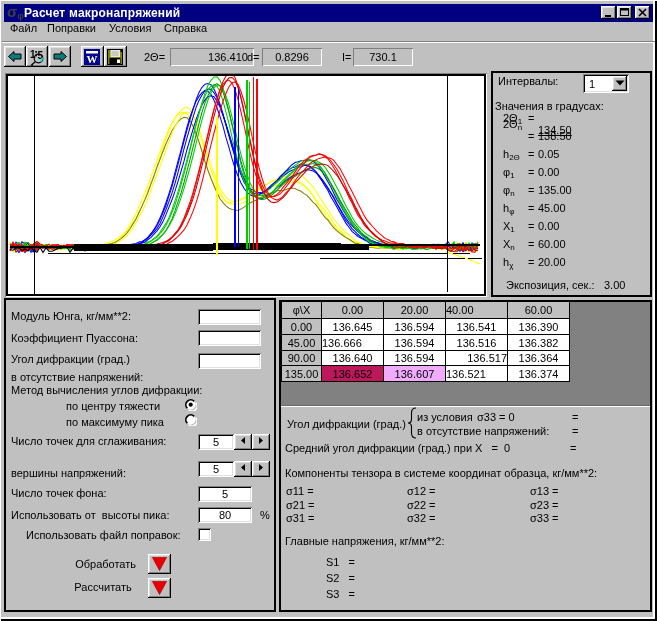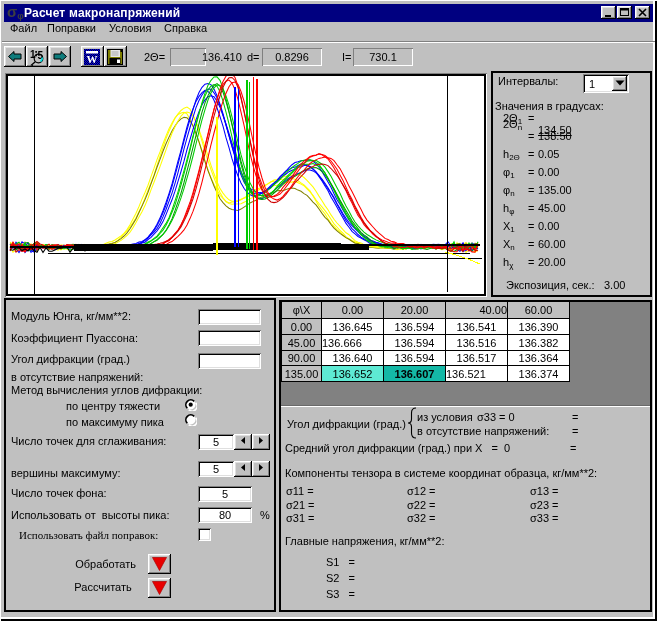--- a/index.html
+++ b/index.html
@@ -63,21 +63,21 @@
       </svg></div>
     <div class="abs raised" style="left:104px;top:46px;width:23px;height:21px;padding:2.5px 0 0 3px;"><svg width="16" height="16">
         <rect x="0.5" y="0.5" width="15" height="15" fill="#808000" stroke="#000"></rect>
         <rect x="3.5" y="1" width="9.5" height="7" fill="#e8e8e8"></rect>
         <rect x="4.5" y="2" width="7" height="5" fill="#c8c8c8"></rect>
         <rect x="13.5" y="1" width="1.5" height="2" fill="#000"></rect>
         <rect x="2.5" y="9" width="11" height="6.5" fill="#000"></rect>
         <rect x="10" y="10.5" width="3" height="3.5" fill="#fff"></rect>
       </svg></div>
     <div class="abs" style="left:144px;top:50px;height:14px;line-height:14px;">2Θ=</div>
-    <div class="abs sfield" style="left:170px;top:48px;width:36px;height:18px;line-height:18px;padding-left:32px;">136.410</div>
+    <div class="abs sfield" style="left:170px;top:48px;width:84px;height:18px;line-height:18px;padding-left:32px;">136.410</div>
     <div class="abs" style="left:247px;top:50px;height:14px;line-height:14px;">d=</div>
     <div class="abs sfield" style="left:262px;top:48px;width:60px;height:18px;line-height:18px;">0.8296</div>
     <div class="abs" style="left:342px;top:50px;height:14px;line-height:14px;">I=</div>
     <div class="abs sfield" style="left:353px;top:48px;width:60px;height:18px;line-height:18px;">730.1</div>
     <div class="abs" style="left:5px;top:73px;width:482px;height:224px;box-shadow: inset 1px 1px 0 #808080, inset -1px -1px 0 #fff;"></div>
     <div class="abs" style="left:6px;top:74px;width:480px;height:222px;border:2px solid #000;background:#fff;"><svg width="476" height="218" viewBox="0 0 476 218">
         <polyline points="2.0,167.0 5.0,168.4 8.0,172.9 11.0,168.3 14.0,167.6 17.0,171.4 20.0,167.8 23.0,171.2 26.0,171.0 29.0,166.4 32.0,172.1 35.0,169.8 38.0,171.3 41.0,169.7 44.0,172.1 47.0,173.1 50.0,174.1 53.0,172.3 56.0,173.0 59.0,172.8 62.0,170.9 65.0,171.3 68.0,170.3 71.0,169.7 74.0,170.1 77.0,169.2 80.0,169.7 83.0,170.3 86.0,170.3 89.0,170.1 92.0,169.0 95.0,168.8 98.0,167.3 101.0,166.0 104.0,165.5 107.0,164.0 110.0,162.0 113.0,159.8 116.0,157.3 119.0,153.6 122.0,148.8 125.0,143.1 128.0,137.2 131.0,130.5 134.0,123.1 137.0,116.5 140.0,109.2 143.0,100.6 146.0,92.4 149.0,83.6 152.0,76.0 155.0,67.8 158.0,59.9 161.0,52.7 164.0,47.0 167.0,41.9 170.0,38.5 173.0,37.1 176.0,36.3 179.0,37.9 182.0,43.3 185.0,49.9 188.0,57.4 191.0,65.8 194.0,74.8 197.0,84.6 200.0,94.1 203.0,102.1 206.0,108.3 209.0,114.0 212.0,119.3 215.0,122.4 218.0,125.2 221.0,126.9 224.0,126.1 227.0,125.9 230.0,125.2 233.0,123.8 236.0,121.7 239.0,120.1 242.0,117.5 245.0,115.4 248.0,113.4 251.0,112.3 254.0,111.2 257.0,109.1 260.0,107.6 263.0,105.7 266.0,105.2 269.0,104.8 272.0,103.6 275.0,103.2 278.0,102.9 281.0,102.0 284.0,102.5 287.0,103.2 290.0,104.8 293.0,106.9 296.0,108.9 299.0,111.9 302.0,114.9 305.0,119.9 308.0,125.0 311.0,130.1 314.0,134.3 317.0,137.9 320.0,142.9 323.0,147.4 326.0,150.3 329.0,153.7 332.0,155.9 335.0,159.0 338.0,161.8 341.0,163.1 344.0,164.8 347.0,166.2 350.0,167.0 353.0,168.5 356.0,169.1 359.0,169.2 362.0,169.7 365.0,170.5 368.0,170.2 371.0,170.1 374.0,171.1 377.0,171.5 380.0,171.5 383.0,171.5 386.0,170.1 389.0,170.9 392.0,169.3 395.0,169.8 398.0,170.6 401.0,168.8 404.0,170.1 407.0,168.3 410.0,170.4 413.0,171.0 416.0,169.8 419.0,169.8 422.0,169.7 425.0,170.8 428.0,169.9 431.0,170.5 434.0,170.8 437.0,170.9 440.0,169.1 443.0,173.8 446.0,173.2 449.0,166.8 452.0,174.0 455.0,175.6 458.0,169.9 461.0,170.3 464.0,168.9 467.0,176.1 470.0,174.0" fill="none" stroke="#ffff00" stroke-width="1.05"></polyline>
         <polyline points="2.0,170.2 5.0,176.2 8.0,173.8 11.0,169.4 14.0,172.8 17.0,174.4 20.0,172.1 23.0,174.5 26.0,174.9 29.0,167.1 32.0,170.8 35.0,168.3 38.0,169.5 41.0,171.0 44.0,170.7 47.0,172.0 50.0,170.7 53.0,169.0 56.0,169.0 59.0,170.3 62.0,169.2 65.0,172.0 68.0,168.4 71.0,170.8 74.0,171.3 77.0,168.4 80.0,170.1 83.0,170.3 86.0,170.3 89.0,170.9 92.0,170.8 95.0,169.4 98.0,169.3 101.0,168.0 104.0,167.2 107.0,166.6 110.0,164.2 113.0,161.3 116.0,157.9 119.0,154.9 122.0,150.7 125.0,146.5 128.0,141.8 131.0,135.5 134.0,129.4 137.0,121.9 140.0,114.2 143.0,106.8 146.0,98.9 149.0,89.4 152.0,80.5 155.0,71.5 158.0,62.5 161.0,55.3 164.0,48.6 167.0,42.3 170.0,37.9 173.0,34.5 176.0,32.2 179.0,31.0 182.0,33.2 185.0,38.7 188.0,46.3 191.0,55.0 194.0,65.2 197.0,75.5 200.0,84.8 203.0,93.6 206.0,101.8 209.0,109.9 212.0,116.5 215.0,121.8 218.0,125.9 221.0,127.5 224.0,128.2 227.0,127.8 230.0,128.0 233.0,127.7 236.0,126.3 239.0,124.9 242.0,122.6 245.0,121.5 248.0,120.0 251.0,118.2 254.0,116.4 257.0,114.7 260.0,112.3 263.0,111.2 266.0,109.6 269.0,109.2 272.0,108.2 275.0,107.4 278.0,106.8 281.0,106.0 284.0,106.1 287.0,105.4 290.0,106.7 293.0,108.1 296.0,109.7 299.0,112.9 302.0,116.0 305.0,119.4 308.0,123.8 311.0,127.5 314.0,130.9 317.0,134.7 320.0,138.6 323.0,143.3 326.0,147.9 329.0,151.0 332.0,154.5 335.0,157.2 338.0,160.6 341.0,162.8 344.0,164.8 347.0,165.7 350.0,167.7 353.0,168.2 356.0,169.7 359.0,170.0 362.0,169.8 365.0,170.1 368.0,170.9 371.0,170.8 374.0,171.1 377.0,171.3 380.0,171.2 383.0,171.4 386.0,171.6 389.0,171.4 392.0,170.9 395.0,171.2 398.0,169.2 401.0,170.3 404.0,171.5 407.0,170.2 410.0,170.2 413.0,169.7 416.0,169.4 419.0,171.0 422.0,171.5 425.0,171.0 428.0,169.3 431.0,170.0 434.0,170.0 437.0,169.1 440.0,173.1 443.0,167.8 446.0,169.8 449.0,168.6 452.0,172.5 455.0,168.6 458.0,166.5 461.0,169.6 464.0,167.0 467.0,171.3 470.0,171.3" fill="none" stroke="#ffff00" stroke-width="1.05"></polyline>
         <polyline points="2.0,168.7 5.0,166.8 8.0,174.2 11.0,170.3 14.0,174.6 17.0,166.4 20.0,173.1 23.0,172.6 26.0,174.6 29.0,174.5 32.0,171.5 35.0,171.5 38.0,172.3 41.0,173.5 44.0,171.7 47.0,172.6 50.0,172.6 53.0,171.8 56.0,171.0 59.0,170.7 62.0,170.2 65.0,171.6 68.0,169.7 71.0,171.2 74.0,169.8 77.0,172.1 80.0,170.7 83.0,170.9 86.0,171.3 89.0,171.5 92.0,170.9 95.0,169.5 98.0,168.5 101.0,168.1 104.0,167.6 107.0,166.5 110.0,164.6 113.0,162.6 116.0,160.0 119.0,156.9 122.0,152.7 125.0,147.9 128.0,142.9 131.0,136.5 134.0,130.1 137.0,123.6 140.0,116.2 143.0,107.9 146.0,99.9 149.0,91.3 152.0,83.4 155.0,75.3 158.0,67.8 161.0,61.1 164.0,54.9 167.0,50.0 170.0,45.7 173.0,42.9 176.0,41.4 179.0,41.8 182.0,44.8 185.0,50.0 188.0,57.5 191.0,65.8 194.0,75.5 197.0,85.6 200.0,94.5 203.0,102.4 206.0,110.0 209.0,116.6 212.0,122.8 215.0,126.6 218.0,129.8 221.0,132.2 224.0,133.4 227.0,134.0 230.0,134.5 233.0,133.1 236.0,131.1 239.0,129.1 242.0,126.9 245.0,125.6 248.0,124.2 251.0,122.1 254.0,121.0 257.0,120.0 260.0,118.1 263.0,117.1 266.0,116.4 269.0,114.8 272.0,114.6 275.0,114.8 278.0,113.6 281.0,112.4 284.0,112.0 287.0,112.5 290.0,114.1 293.0,115.3 296.0,117.6 299.0,119.3 302.0,122.6 305.0,126.1 308.0,128.9 311.0,133.0 314.0,137.4 317.0,141.3 320.0,144.2 323.0,148.5 326.0,152.2 329.0,154.9 332.0,157.4 335.0,159.5 338.0,161.6 341.0,163.2 344.0,165.3 347.0,167.2 350.0,167.5 353.0,169.2 356.0,170.2 359.0,170.9 362.0,171.3 365.0,171.5 368.0,171.9 371.0,172.1 374.0,171.8 377.0,172.3 380.0,172.4 383.0,172.4 386.0,173.1 389.0,173.0 392.0,171.3 395.0,171.8 398.0,172.9 401.0,170.9 404.0,171.6 407.0,173.0 410.0,172.9 413.0,171.5 416.0,172.6 419.0,171.2 422.0,171.3 425.0,171.3 428.0,171.7 431.0,169.3 434.0,169.9 437.0,170.5 440.0,170.1 443.0,169.7 446.0,169.6 449.0,168.0 452.0,167.4 455.0,172.6 458.0,167.7 461.0,171.7 464.0,171.0 467.0,167.2 470.0,167.7" fill="none" stroke="#808000" stroke-width="1.05"></polyline>
         <polyline points="2.0,166.1 5.0,168.5 8.0,171.8 11.0,168.3 14.0,172.3 17.0,173.3 20.0,172.0 23.0,167.9 26.0,172.4 29.0,171.7 32.0,172.3 35.0,169.8 38.0,170.4 41.0,170.7 44.0,172.9 47.0,171.6 50.0,172.4 53.0,173.8 56.0,171.9 59.0,173.0 62.0,174.2 65.0,171.0 68.0,171.1 71.0,170.1 74.0,170.6 77.0,170.1 80.0,170.3 83.0,170.5 86.0,170.7 89.0,170.4 92.0,170.4 95.0,170.8 98.0,170.5 101.0,169.8 104.0,168.9 107.0,167.7 110.0,166.1 113.0,164.4 116.0,162.2 119.0,159.5 122.0,156.2 125.0,151.6 128.0,146.6 131.0,141.1 134.0,135.8 137.0,129.6 140.0,122.2 143.0,113.9 146.0,106.3 149.0,98.3 152.0,90.6 155.0,82.2 158.0,73.9 161.0,65.3 164.0,57.2 167.0,50.7 170.0,44.9 173.0,40.1 176.0,37.0 179.0,36.1 182.0,36.9 185.0,39.9 188.0,45.8 191.0,53.6 194.0,62.1 197.0,70.9 200.0,79.6 203.0,89.3 206.0,97.8 209.0,105.6 212.0,112.6 215.0,117.1 218.0,121.0 221.0,123.8 224.0,125.2 227.0,125.0 230.0,124.5 233.0,123.3 236.0,122.3 239.0,121.2 242.0,119.1 245.0,117.4 248.0,115.0 251.0,113.7 254.0,111.8 257.0,109.8 260.0,107.9 263.0,105.9 266.0,104.0 269.0,103.4 272.0,102.0 275.0,101.0 278.0,100.3 281.0,99.7 284.0,99.3 287.0,99.0 290.0,98.6 293.0,99.3 296.0,101.5 299.0,104.3 302.0,107.7 305.0,110.9 308.0,115.2 311.0,120.1 314.0,124.7 317.0,129.6 320.0,133.7 323.0,138.9 326.0,143.3 329.0,147.0 332.0,150.1 335.0,153.6 338.0,156.8 341.0,158.7 344.0,161.9 347.0,164.6 350.0,166.2 353.0,166.9 356.0,168.6 359.0,169.5 362.0,170.4 365.0,170.9 368.0,171.0 371.0,171.7 374.0,171.9 377.0,171.7 380.0,171.9 383.0,171.8 386.0,172.5 389.0,173.6 392.0,173.0 395.0,173.3 398.0,173.0 401.0,171.0 404.0,173.3 407.0,170.7 410.0,171.4 413.0,172.1 416.0,171.4 419.0,171.9 422.0,170.7 425.0,170.6 428.0,173.0 431.0,172.3 434.0,173.6 437.0,172.6 440.0,171.8 443.0,174.9 446.0,172.1 449.0,172.3 452.0,171.9 455.0,169.8 458.0,176.3 461.0,173.8 464.0,175.3 467.0,175.5 470.0,170.9" fill="none" stroke="#ffff00" stroke-width="1.05"></polyline>
@@ -155,24 +155,24 @@
     <div class="abs" style="left:604px;top:277.5px;height:14px;line-height:14px;">3.00</div>
     <div class="abs" style="left:4px;top:298px;width:272px;height:314px;border:2px solid #000;"></div>
     <div class="abs" style="left:11px;top:309px;height:14px;line-height:14px;">Модуль Юнга, кг/мм**2:</div>
     <div class="abs" style="left:11px;top:330.5px;height:14px;line-height:14px;">Коэффициент Пуассона:</div>
     <div class="abs" style="left:11px;top:352px;height:14px;line-height:14px;">Угол дифракции (град.)</div>
     <div class="abs" style="left:11px;top:369.5px;height:14px;line-height:14px;">в отсутствие напряжений:</div>
     <div class="abs" style="left:11px;top:383px;height:14px;line-height:14px;">Метод вычисления углов дифракции:</div>
     <div class="abs" style="left:66px;top:399px;height:14px;line-height:14px;">по центру тяжести</div>
     <div class="abs" style="left:66px;top:414.5px;height:14px;line-height:14px;">по максимуму пика</div>
     <div class="abs" style="left:11px;top:433.5px;height:14px;line-height:14px;">Число точек для сглаживания:</div>
-    <div class="abs" style="left:11px;top:466px;height:14px;line-height:14px;">вершины максимуму:</div>
+    <div class="abs" style="left:11px;top:466px;height:14px;line-height:14px;">вершины напряжений:</div>
     <div class="abs" style="left:11px;top:485.5px;height:14px;line-height:14px;">Число точек фона:</div>
     <div class="abs" style="left:11px;top:507.5px;height:14px;line-height:14px;">Использовать от&nbsp; высоты пика:</div>
-    <div class="abs" style="left:19px;top:528px;height:14px;line-height:14px;font-family:Liberation Serif, serif;">Использовать файл поправок:</div>
+    <div class="abs" style="left:26px;top:528px;height:14px;line-height:14px;">Использовать файл поправок:</div>
     <div class="abs edit" style="left:198px;top:308.5px;width:63px;height:16px;"></div>
     <div class="abs edit" style="left:198px;top:330px;width:63px;height:16px;"></div>
     <div class="abs edit" style="left:198px;top:352.5px;width:63px;height:16px;"></div>
     <div class="abs" style="left:185px;top:398.5px;width:12px;height:12px;"><svg width="12" height="12">
         <circle cx="5.7" cy="5.7" r="4.8" fill="#fff"></circle>
         <path d="M9.2 2.3 A4.8 4.8 0 0 0 2.3 9.2" fill="none" stroke="#000" stroke-width="1.7"></path>
         <path d="M10.6 3.8 A4.8 4.8 0 0 1 3.8 10.6" fill="none" stroke="#fff" stroke-width="1.6"></path>
         <circle cx="5.7" cy="5.7" r="2.1" fill="#000"></circle>
       </svg></div>
     <div class="abs" style="left:185px;top:414px;width:12px;height:12px;"><svg width="12" height="12">
@@ -209,48 +209,48 @@
     <div class="abs" style="left:279px;top:300px;width:373px;height:312px;border:2px solid #000;background:#c0c0c0;"></div>
     <div class="abs" style="left:281px;top:302px;width:369px;height:103px;background:#818181;"></div>
     <div class="abs" style="left:281px;top:405px;width:369px;height:1px;background:#6a6a6a;"></div>
     <div class="abs" style="left:281px;top:406px;width:369px;height:1px;background:#fff;"></div>
     <table style="position:absolute;left:281px;top:301px;border-collapse:collapse;font-size:11px;table-layout:fixed;">
       <tbody>
         <tr>
           <td style="width:40px;height:17px;border:1px solid #000;background:#c0c0c0;text-align:center;padding:0;">φ\Χ</td>
           <td style="width:62px;height:17px;border:1px solid #000;background:#c0c0c0;text-align:center;padding:0;">0.00</td>
           <td style="width:62px;height:17px;border:1px solid #000;background:#c0c0c0;text-align:center;padding:0;">20.00</td>
-          <td style="width:62px;height:16px;border:1px solid #000;background:#c0c0c0;text-align:right;padding:0;">40.00</td>
+          <td style="width:62px;height:16px;border:1px solid #000;background:#c0c0c0;text-align:left;padding:0;">40.00</td>
           <td style="width:62px;height:17px;border:1px solid #000;background:#c0c0c0;text-align:center;padding:0;">60.00</td>
         </tr>
         <tr>
           <td style="height:16px;border:1px solid #000;background:#c0c0c0;text-align:center;padding:0;">0.00</td>
           <td style="height:16px;border:1px solid #000;background:#fff;text-align:center;padding:0;">136.645</td>
           <td style="height:16px;border:1px solid #000;background:#fff;text-align:center;padding:0;">136.594</td>
           <td style="height:16px;border:1px solid #000;background:#fff;text-align:center;padding:0;">136.541</td>
           <td style="height:16px;border:1px solid #000;background:#fff;text-align:center;padding:0;">136.390</td>
         </tr>
         <tr>
           <td style="height:16px;border:1px solid #000;background:#c0c0c0;text-align:center;padding:0;">45.00</td>
           <td style="height:16px;border:1px solid #000;background:#fff;padding:0;">136.666</td>
           <td style="height:16px;border:1px solid #000;background:#fff;text-align:center;padding:0;">136.594</td>
           <td style="height:16px;border:1px solid #000;background:#fff;text-align:center;padding:0;">136.516</td>
           <td style="height:16px;border:1px solid #000;background:#fff;text-align:center;padding:0;">136.382</td>
         </tr>
         <tr>
           <td style="height:15px;border:1px solid #000;background:#c0c0c0;text-align:center;padding:0;">90.00</td>
           <td style="height:15px;border:1px solid #000;background:#fff;text-align:center;padding:0;">136.640</td>
           <td style="height:15px;border:1px solid #000;background:#fff;text-align:center;padding:0;">136.594</td>
-          <td style="height:15px;border:1px solid #000;background:#fff;text-align:center;padding:0;">136.517</td>
+          <td style="height:15px;border:1px solid #000;background:#fff;text-align:right;padding:0;">136.517</td>
           <td style="height:15px;border:1px solid #000;background:#fff;text-align:center;padding:0;">136.364</td>
         </tr>
         <tr>
           <td style="height:16px;border:1px solid #000;background:#c0c0c0;text-align:center;padding:0;">135.00</td>
-          <td style="height:16px;border:1px solid #000;background:#5eead4;text-align:center;padding:0;">136.652</td>
-          <td style="height:16px;border:1px solid #000;background:#14b8a6;text-align:center;padding:0;font-weight:bold;">136.607</td>
+          <td style="height:16px;border:1px solid #000;background:#be185d;text-align:center;padding:0;">136.652</td>
+          <td style="height:16px;border:1px solid #000;background:#f0abfc;text-align:center;padding:0;">136.607</td>
           <td style="height:16px;border:1px solid #000;background:#fff;text-align:left;padding:0;">136.521</td>
           <td style="height:16px;border:1px solid #000;background:#fff;text-align:center;padding:0;">136.374</td>
         </tr>
       </tbody>
     </table>
     <div class="abs" style="left:287px;top:417px;height:14px;line-height:14px;">Угол дифракции (град.)</div>
     <div class="abs" style="left:404px;top:407px;width:14px;height:32px;"><svg width="14" height="32" viewBox="0 0 14 32">
         <path d="M12 1 Q7.5 1 7.5 6 L7.5 12 Q7.5 16 4 16 Q7.5 16 7.5 20 L7.5 26 Q7.5 31 12 31" fill="none" stroke="#000" stroke-width="1.1"></path>
       </svg></div>
     <div class="abs" style="left:417px;top:410px;height:14px;line-height:14px;">из условия</div>

